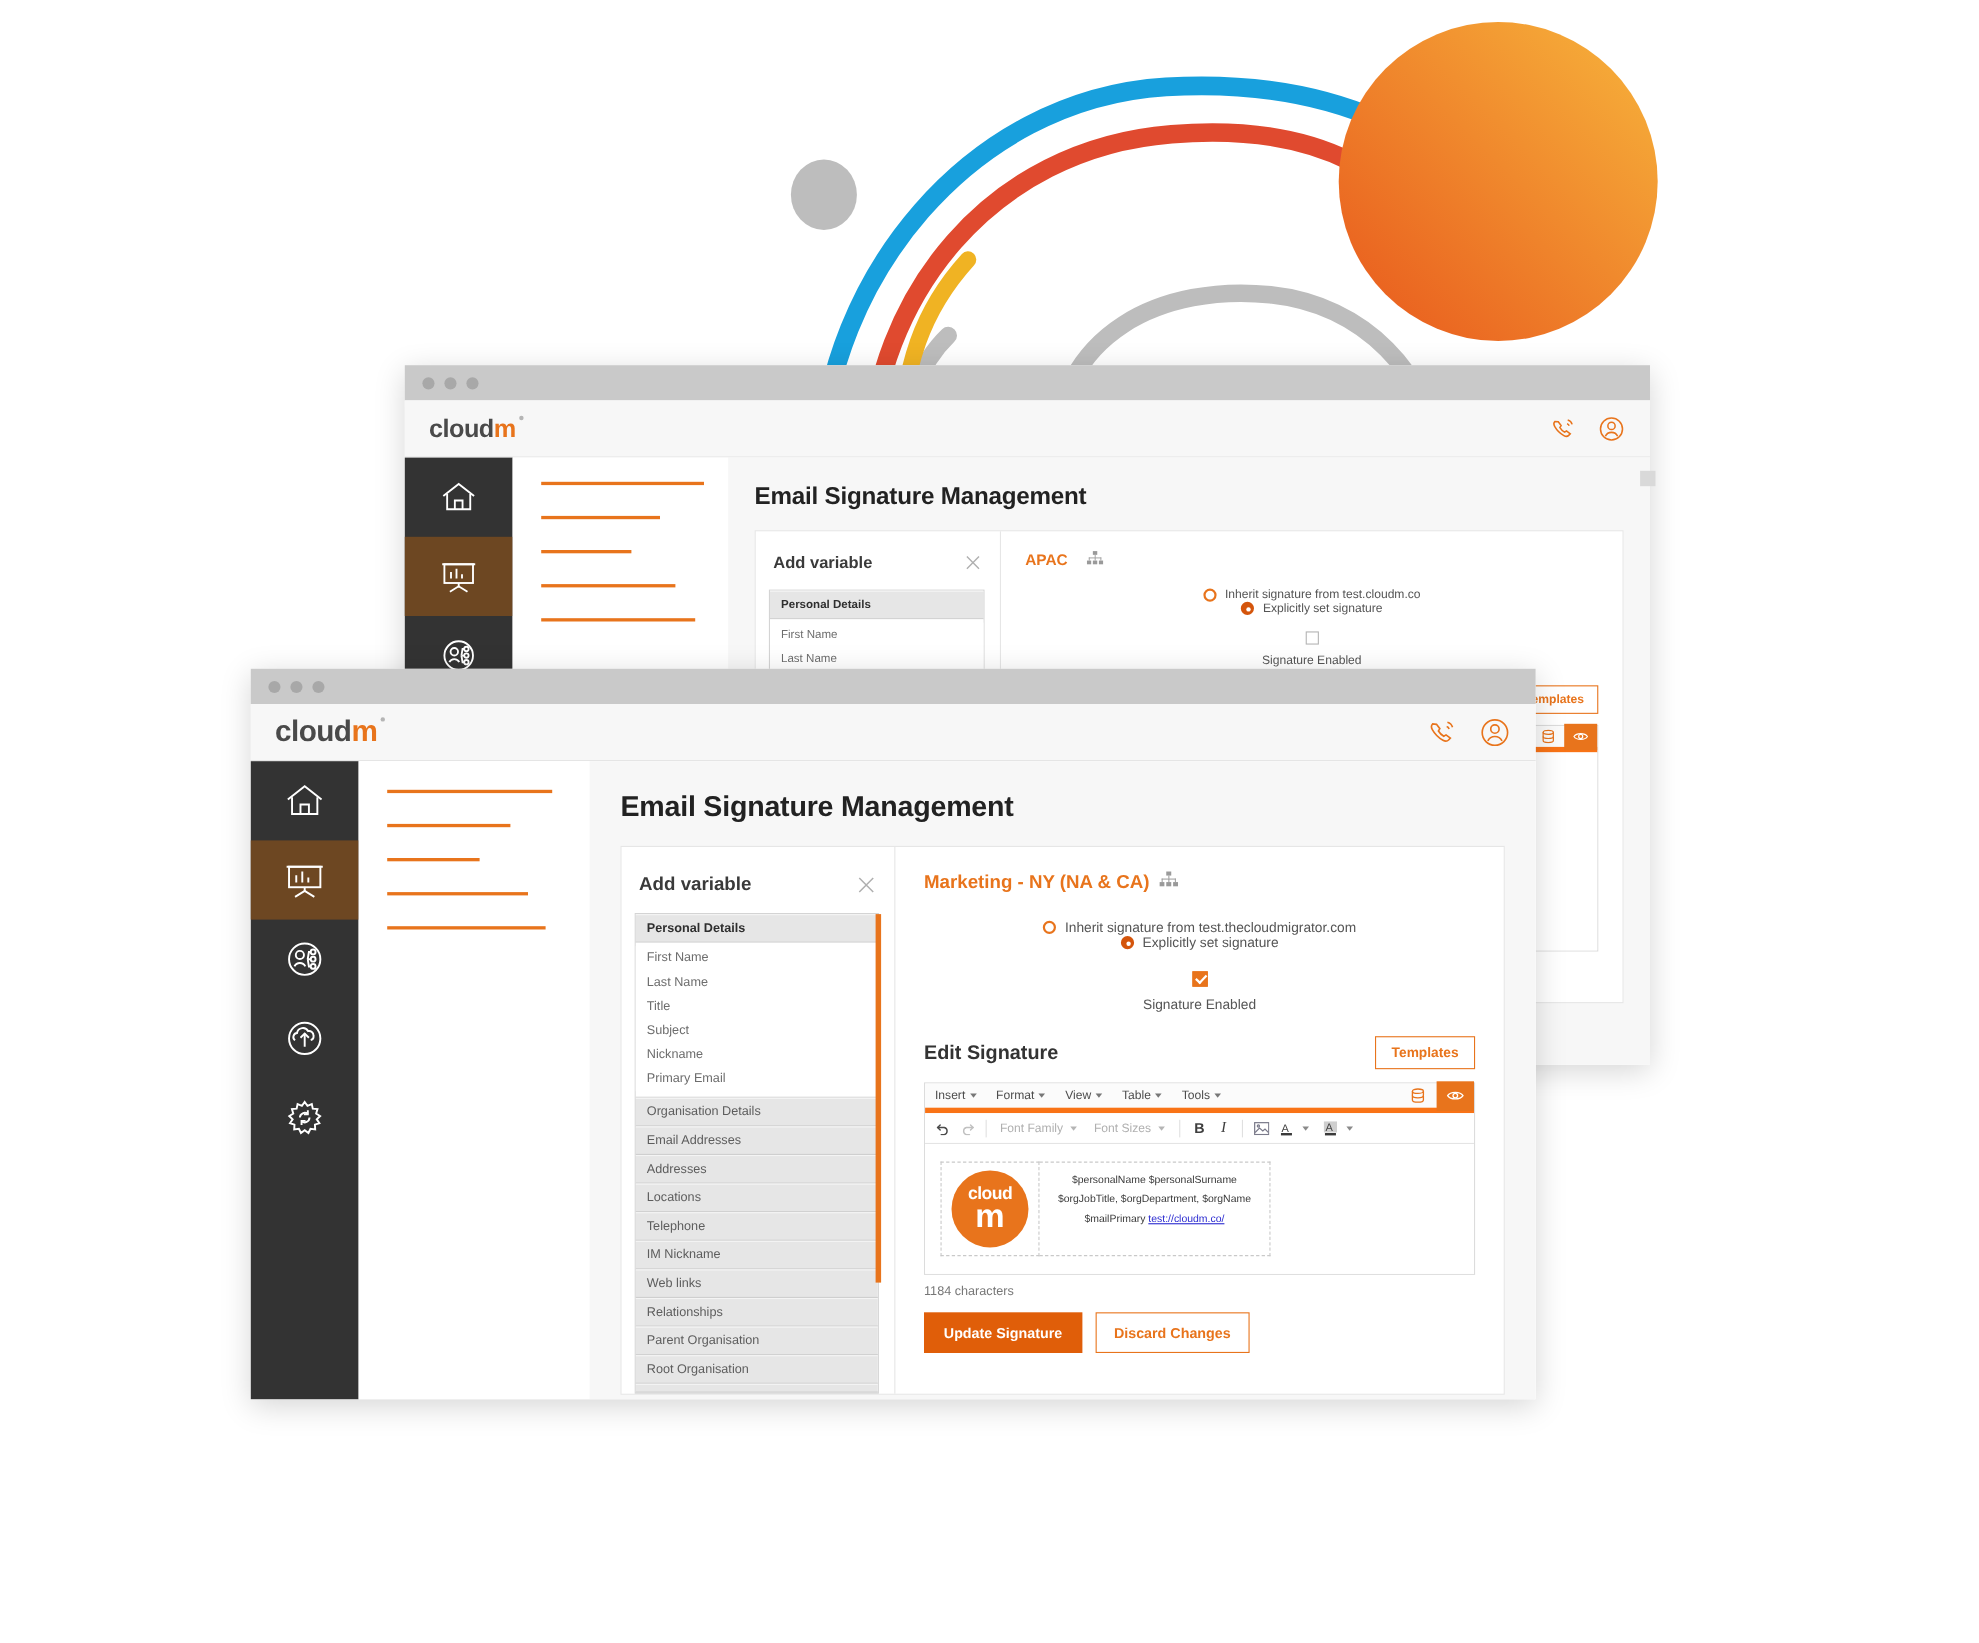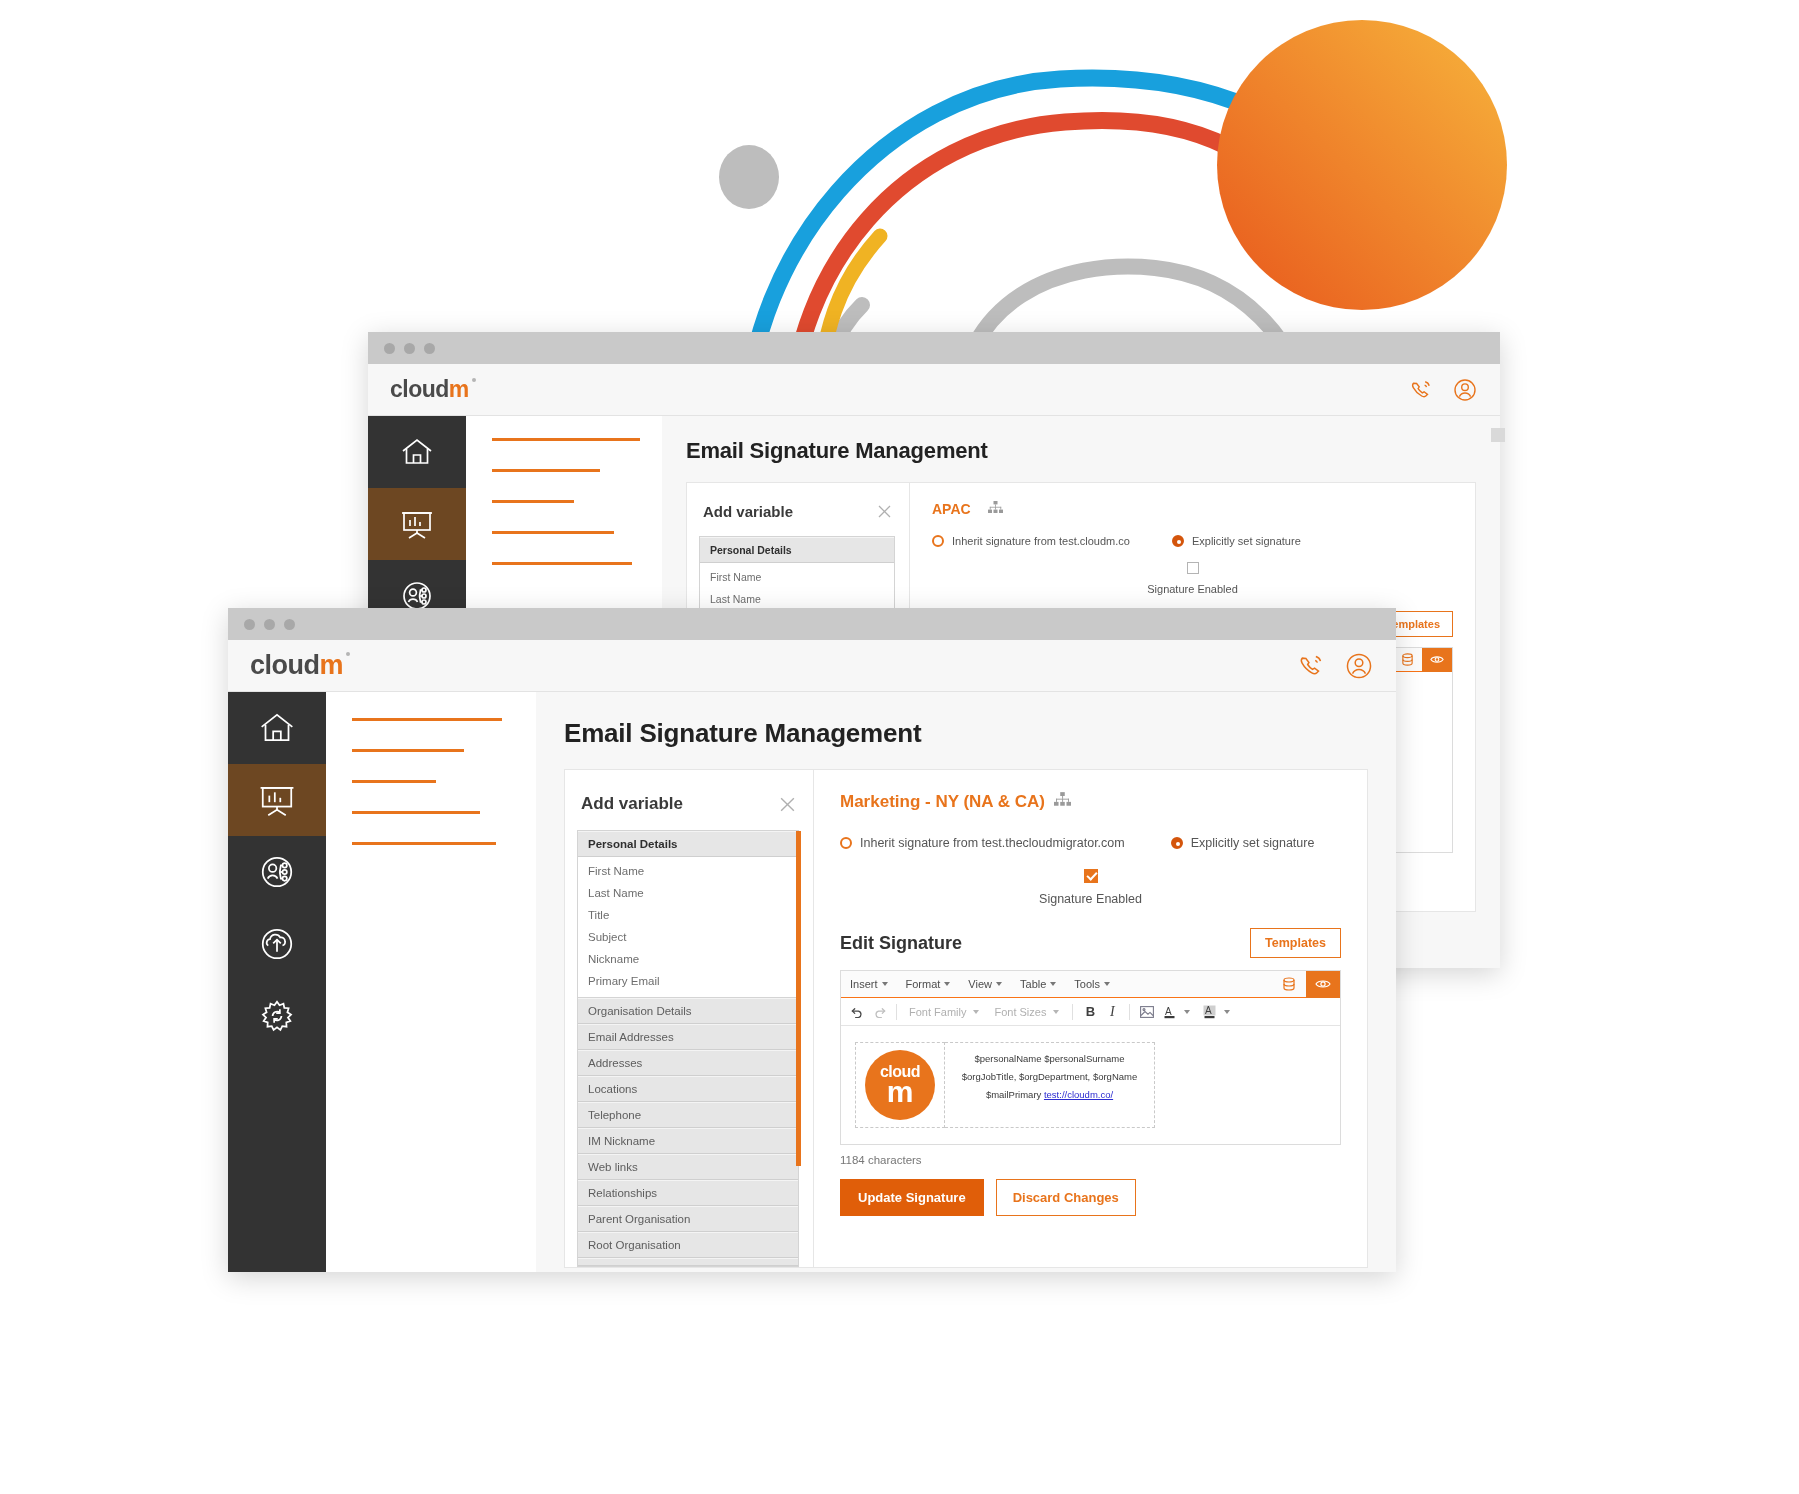--- a/index.html
+++ b/index.html
@@ -49,38 +49,38 @@
   .grp { background: #e6e6e6; border-bottom: 1px solid #cfcfcf; border-top: 1px solid #f4f4f4;
          padding: 6px 10px; font-size: 11.5px; color: #5d5d5d; }
   .grp.sel { font-weight: 700; color: #2f2f2f; }
   .leaf { background: #ffffff; padding: 5px 10px; font-size: 11.5px; color: #6d6d6d; }
   .leafwrap { background:#fff; border-bottom: 1px solid #d4d4d4; padding: 3px 0 5px 0; }
   .scrollbar { position: absolute; right: -3px; top: 0; width: 5px; background: #e8741c; }
 
   
   .sigcol { flex: 1; border-left: 1px solid #e6e6e6; padding: 22px 26px 26px 26px; }
   .org-title { font-size: 17px; font-weight: 700; color: #e8741c; display: flex; align-items: center; gap: 9px; }
-  .radios { display: flex; align-items: center; gap: 0; margin-top: 24px; font-size: 12.5px; color: #555; }
+  .radios { display: flex; align-items: center; gap: 0; margin-top: 24px; font-size: 12.5px; color: #555; flex-direction: column; }
   .radio { display: flex; align-items: center; gap: 8px; }
   .rdot { width: 12px; height: 12px; border-radius: 50%; border: 2px solid #e8741c; flex: none; position: relative; background: #fff; }
   .rdot.on { background: #d4550c; border-color: #d4550c; }
   .rdot.on::after { content: ""; position: absolute; left: 3px; top: 3px; width: 4px; height: 4px; border-radius: 50%; background: #fff; }
   .chkrow { display: flex; align-items: center; gap: 9px; margin-top: 19px; font-size: 12.5px; color: #555; flex-direction: column; }
   .chk { width: 14px; height: 14px; border: 1px solid #b4b4b4; background: #fff; flex: none; position: relative; }
   .chk.on { background: #e8741c; border-color: #e8741c; }
   .chk.on::after { content: ""; position: absolute; left: 4px; top: 0px; width: 4px; height: 8px;
                    border: solid #fff; border-width: 0 2px 2px 0; transform: rotate(43deg); }
   .sigrow { display: flex; align-items: center; justify-content: space-between; margin-top: 22px; }
   .sig-h2 { font-size: 18px; font-weight: 700; color: #333; }
   .btn-outline { border: 1px solid #e8741c; color: #e8741c; background: #fff; font-size: 12.5px;
                  font-weight: 700; padding: 7px 14px; cursor: pointer; font-family: inherit; }
 
   
   .editor { border: 1px solid #dcdcdc; margin-top: 12px; background: #fff; }
-  .menubar { display: flex; align-items: center; border-bottom: 1px solid #f97316; background: #fbfbfb; height: 27px; }
+  .menubar { display: flex; align-items: center; border-bottom: 5px solid #f97316; background: #fbfbfb; height: 27px; }
   .menubar .mi { font-size: 11px; color: #4d4d4d; padding: 0 9px; display: flex; align-items: center; gap: 4px; cursor: pointer; }
   .caret { width: 0; height: 0; border-left: 3px solid transparent; border-right: 3px solid transparent; border-top: 4px solid #777; }
   .mb-right { margin-left: auto; display: flex; align-items: stretch; height: 27px; }
   .mb-icon { width: 34px; display: flex; align-items: center; justify-content: center; cursor: pointer; }
   .mb-icon.eye { background: #e8741c; }
   .toolbar { display: flex; align-items: center; gap: 2px; border-bottom: 1px solid #e4e4e4; background: #fff; height: 28px; padding: 0 6px; }
   .tb { display: flex; align-items: center; justify-content: center; min-width: 20px; height: 20px; font-size: 11px; color: #9a9a9a; cursor: pointer; }
   .tb.lbl { color: #b0b0b0; padding: 0 5px; }
   .tb.bold { color: #3f3f3f; font-weight: 700; font-size: 13px; }
   .tb.ital { color: #3f3f3f; font-style: italic; font-family: "Liberation Serif", serif; font-size: 14px; }

